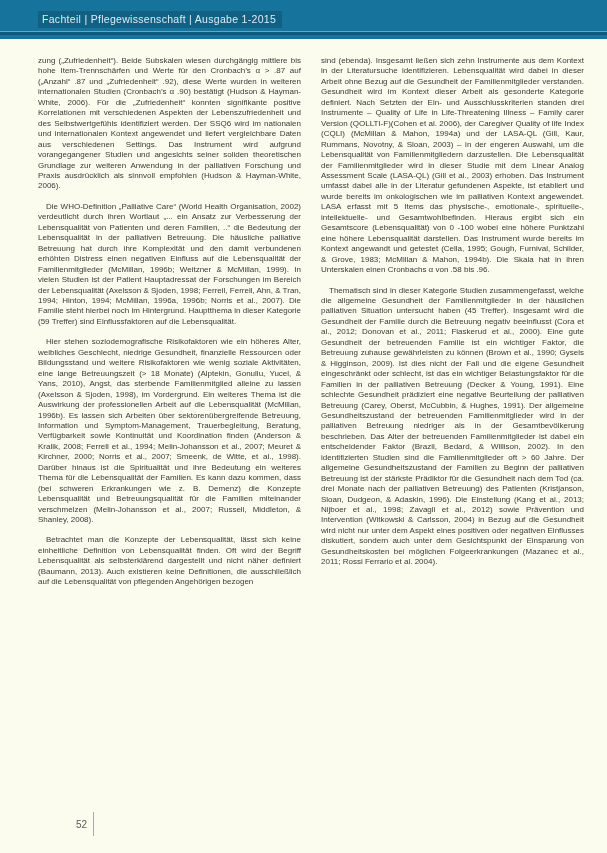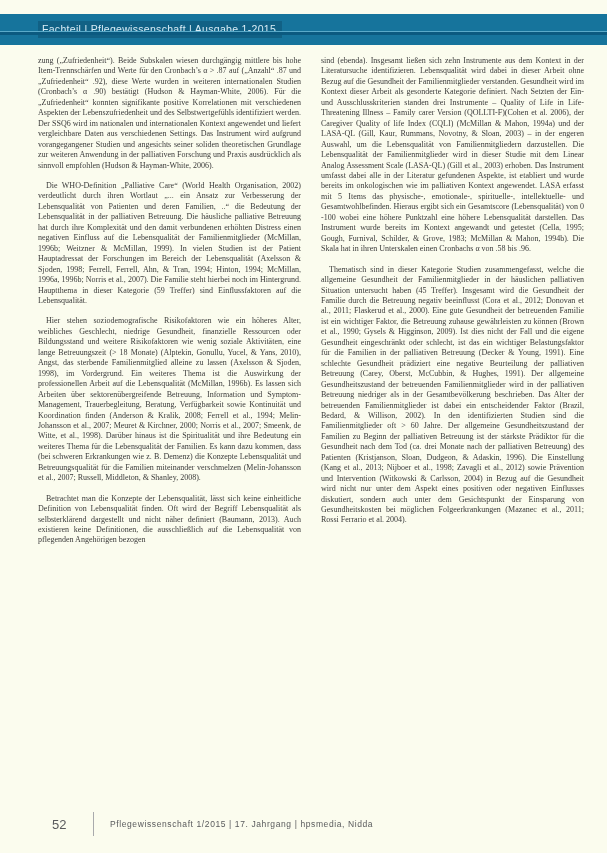--- a/index.html
+++ b/index.html
@@ -6,44 +6,44 @@
   body {
     width:607px; height:853px;
     background:#fbfcee;
     font-family:"Liberation Sans", sans-serif;
     overflow:hidden;
   }
   .page { position:relative; width:607px; height:853px; overflow:hidden; }
 
   
   .topbar {
-    position:absolute; top:14px; left:0; width:607px; height:31px;
+    position:absolute; top:0; left:0; width:607px; height:39px;
     background:var(--c-bar, #16749c);
     display:flex; align-items:center;
-    box-sizing:border-box; padding-left:38px;text-decoration:underline;
+    box-sizing:border-box; padding-left:38px;
   }
   .topbar-title {
     color:#d9edf6; font-size:10.5px; letter-spacing:0.3px;
     background:rgba(5,54,78,0.30);
     padding:2px 6px 3px 4px;
     white-space:nowrap;
   }
   .topbar-gap {
     position:absolute; top:31px; left:0; width:607px; height:1px;
     background:#5aaac9;
   }
   .topbar-rule {
     position:absolute; top:32px; left:0; width:607px; height:3px;
     background:var(--c-rule, #0b5a80);
   }
 
   
   .content {
     position:absolute; top:56px; left:38px; width:546px;
-    display:flex; gap:20px;font-family:Liberation Serif, serif;
+    display:flex; gap:20px;
   }
   .col { width:267px; }
   .para {
     margin:0 0 10px 0;
     font-size:8px; line-height:10.45px;
     text-align:justify;
     color:var(--c-text, #3a3a3a);
     hyphens:auto; -webkit-hyphens:auto;
   }
   .para.indent { text-indent:8px;margin-top:8px; }
@@ -54,22 +54,22 @@
     color:var(--c-heading, #2e7fa7);
   }
 
   
   .footer {
     position:absolute; left:0; top:810px; width:607px; height:28px;
     display:flex; align-items:center;
     color:var(--c-footer, #595a5c);
   }
   .pagenum {
-    font-size:13px; width:44px; box-sizing:border-box;
-    padding-left:52px; width:93px; flex:none;
+    font-size:10px; width:44px; box-sizing:border-box;
+    padding-left:76px; width:93px; flex:none;
   }
   .footer-divider {
     flex:none; width:1px; height:24px; background:#a9aaac;
   }
   .footer-text {
     font-size:8.5px; letter-spacing:0.6px; padding-left:16px;
   }
 </style>
 </head>
 <body style="background: rgb(251, 252, 238);">
@@ -94,16 +94,15 @@
     <div class="col">
       <p class="para">sind (ebenda). Insgesamt ließen sich zehn Instrumente aus dem Kontext in der Literatursuche identifizieren. Lebensqualität wird dabei in dieser Arbeit ohne Bezug auf die Gesundheit der Familienmitglieder verstanden. Gesundheit wird im Kontext dieser Arbeit als gesonderte Kategorie definiert. Nach Setzten der Ein- und Ausschlusskriterien standen drei Instrumente – Quality of Life in Life-Threatening Illness – Family carer Version (QOLLTI-F)(Cohen et al. 2006), der Caregiver Quality of life Index (CQLI) (McMillan &amp; Mahon, 1994a) und der LASA-QL (Gill, Kaur, Rummans, Novotny, &amp; Sloan, 2003) – in der engeren Auswahl, um die Lebensqualität von Familienmitgliedern darzustellen. Die Lebensqualität der Familienmitglieder wird in dieser Studie mit dem Linear Analog Assessment Scale (LASA-QL) (Gill et al., 2003) erhoben. Das Instrument umfasst dabei alle in der Literatur gefundenen Aspekte, ist etabliert und wurde bereits im onkologischen wie im palliativen Kontext angewendet. LASA erfasst mit 5 Items das physische-, emotionale-, spirituelle-, intellektuelle- und Gesamtwohlbefinden. Hieraus ergibt sich ein Gesamtscore (Lebensqualität) von 0 -100 wobei eine höhere Punktzahl eine höhere Lebensqualität darstellen. Das Instrument wurde bereits im Kontext angewandt und getestet (Cella, 1995; Gough, Furnival, Schilder, &amp; Grove, 1983; McMillan &amp; Mahon, 1994b). Die Skala hat in ihren Unterskalen einen Cronbachs α von .58 bis .96.</p>
       <p class="para indent">Thematisch sind in dieser Kategorie Studien zusammengefasst, welche die allgemeine Gesundheit der Familienmitglieder in der häuslichen palliativen Situation untersucht haben (45 Treffer). Insgesamt wird die Gesundheit der Familie durch die Betreuung negativ beeinflusst (Cora et al., 2012; Donovan et al., 2011; Flaskerud et al., 2000). Eine gute Gesundheit der betreuenden Familie ist ein wichtiger Faktor, die Betreuung zuhause gewährleisten zu können (Brown et al., 1990; Gysels &amp; Higginson, 2009). Ist dies nicht der Fall und die eigene Gesundheit eingeschränkt oder schlecht, ist das ein wichtiger Belastungsfaktor für die Familien in der palliativen Betreuung (Decker &amp; Young, 1991). Eine schlechte Gesundheit prädiziert eine negative Beurteilung der palliativen Betreuung (Carey, Oberst, McCubbin, &amp; Hughes, 1991). Der allgemeine Gesundheitszustand der betreuenden Familienmitglieder wird in der palliativen Betreuung niedriger als in der Gesamtbevölkerung beschrieben. Das Alter der betreuenden Familienmitglieder ist dabei ein entscheidender Faktor (Brazil, Bedard, &amp; Willison, 2002). In den identifizierten Studien sind die Familienmitglieder oft &gt; 60 Jahre. Der allgemeine Gesundheitszustand der Familien zu Beginn der palliativen Betreuung ist der stärkste Prädiktor für die Gesundheit nach dem Tod (ca. drei Monate nach der palliativen Betreuung) des Patienten (Kristjanson, Sloan, Dudgeon, &amp; Adaskin, 1996). Die Einstellung (Kang et al., 2013; Nijboer et al., 1998; Zavagli et al., 2012) sowie Prävention und Intervention (Witkowski &amp; Carlsson, 2004) in Bezug auf die Gesundheit wird nicht nur unter dem Aspekt eines positiven oder negativen Einflusses diskutiert, sondern auch unter dem Gesichtspunkt der Einsparung von Gesundheitskosten bei möglichen Folgeerkrankungen (Mazanec et al., 2011; Rossi Ferrario et al. 2004).</p>
     </div>
 
   </main>
 
   <footer class="footer">
     <span class="pagenum">52</span>
     <span class="footer-divider"></span>
-    <span class="footer-text">Pflegewissenschaft 1/2015 | 17. Jahrgang | hpsmedia, Nidda</span>
   </footer>
 
 </div>
 
 </body></html>

